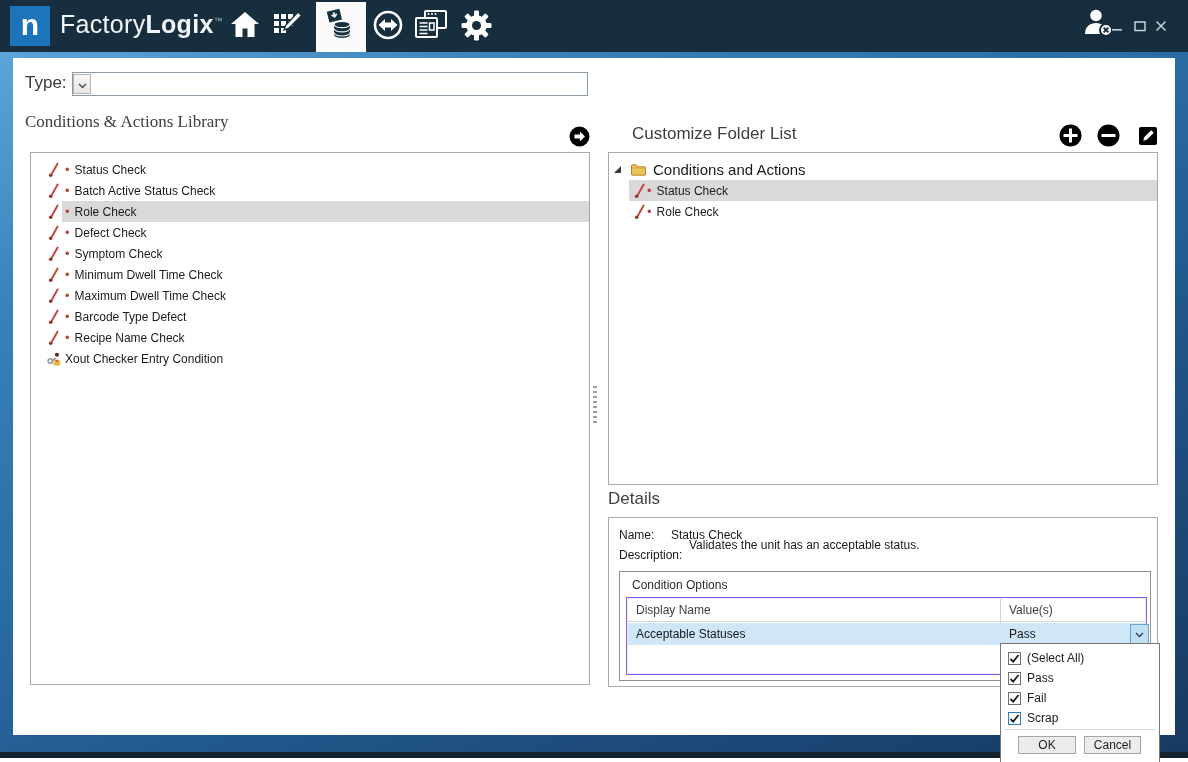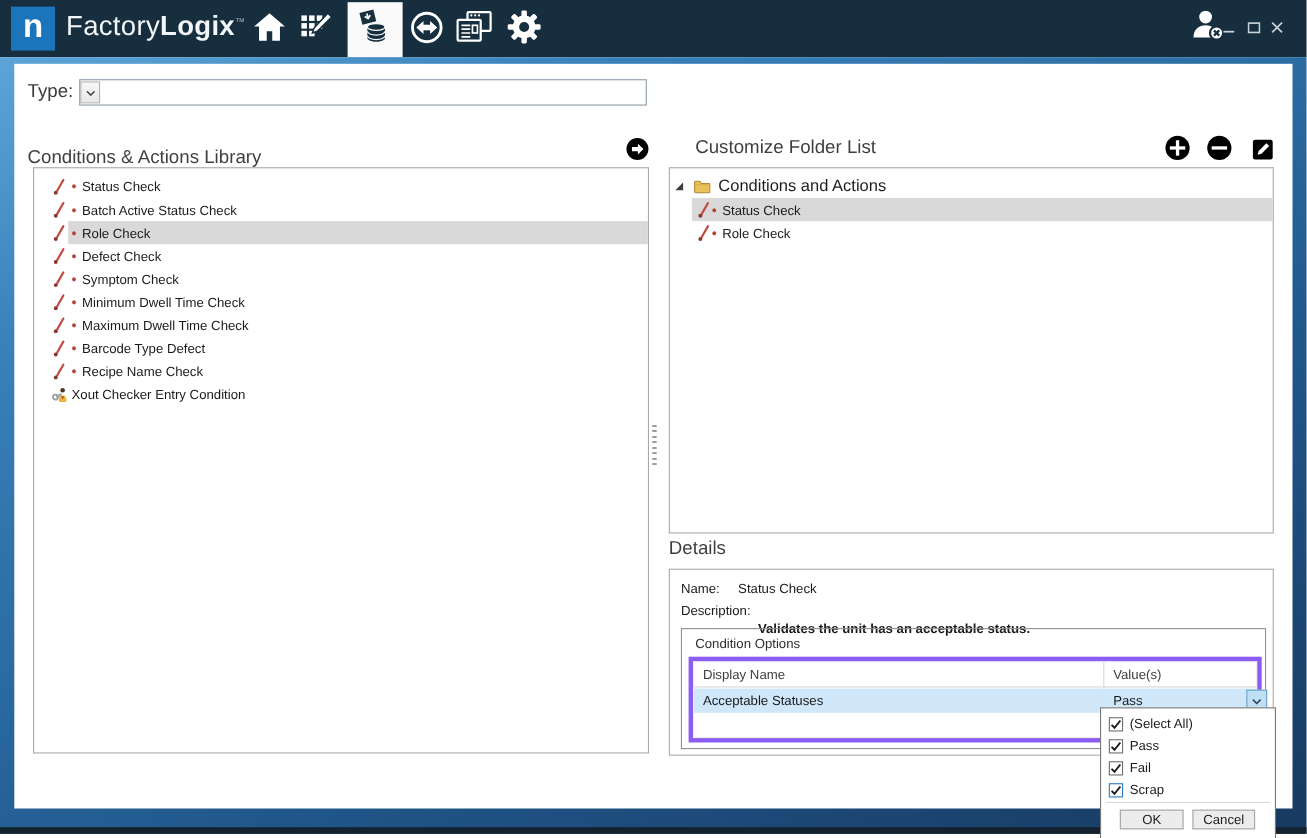--- a/index.html
+++ b/index.html
@@ -53,21 +53,21 @@
   .tree-child-row .row-main { padding-left:4px; }
   .tree-child-row .ric { width:14px; display:flex; }
 
   #splitter-grip { position:absolute; left:593px; top:386px; width:4px; height:38px;
     background:repeating-linear-gradient(to bottom,#9c9c9c 0 2px,transparent 2px 5px); }
 
   
   .kv { position:absolute; font-size:12px; color:#1a1a1a; white-space:nowrap; }
   #group-box { position:absolute; left:10px; top:53px; width:532px; height:110px; border:1px solid #909090; }
   #group-title { position:absolute; left:12px; top:6px; font-size:12px; color:#2d2d2d; }
-  #opt-table { position:absolute; left:6px; top:25px; width:521px; height:78px; border:4px solid #8b5cf6; background:#fff; box-shadow:inset 0 0 0 1px #ececec; }
+  #opt-table { position:absolute; left:6px; top:25px; width:521px; height:78px; border:1px solid #8b5cf6; background:#fff; box-shadow:inset 0 0 0 1px #ececec; }
   .t-header { position:absolute; left:1px; right:1px; top:1px; height:23px; border-bottom:1px solid #d6d6d6; font-size:12px; color:#3d3d3d; }
   .t-col-div { position:absolute; left:373px; top:1px; bottom:1px; width:1px; background:#d6d6d6; }
   .t-row-sel { position:absolute; left:1px; right:1px; top:25px; height:22px; background:#cfe7f8; font-size:12px; color:#17191b; }
   .cell-dn { position:absolute; left:8px; top:4px; }
   .cell-val { position:absolute; left:381px; top:4px; }
   #val-combo-btn { position:absolute; left:502px; top:1px; width:19px; height:20px; background:#bfdff5; border:1px solid #6ba4cc; display:flex; align-items:center; justify-content:center; }
 
   
   #value-popup { position:absolute; left:1000px; top:643px; width:160px; height:140px; background:#fff; border:1px solid #767676; z-index:40; }
   .pop-opt { height:20px; display:flex; align-items:center; padding-left:7px; font-size:12px; color:#1b1b1b; }
@@ -222,21 +222,21 @@
 
   <div id="type-label">Type:</div>
   <div id="type-select">
     <span class="combo-btn">
       <span><svg width="9" height="6" viewBox="0 0 9 6">
             <path d="M1 1 l3.5 3.5 L8 1" fill="none" stroke="#4a4a4a" stroke-width="1.4"></path>
           </svg></span>
     </span>
   </div>
 
-  <div class="section-title" style="left:25px; top:133px;">Conditions &amp; Actions Library</div>
+  <div class="section-title" style="left:25px; top:112px;font-family:Liberation Serif, serif;">Conditions &amp; Actions Library</div>
   <div class="round-btn" style="left:568px; top:127px;">
     <span>
       <svg width="21" height="21" viewBox="0 0 21 21">
           <circle cx="10.5" cy="10.5" r="10" fill="#000"></circle>
           <path d="M5.5 8.6 h5.4 V5.6 L16 10.5 l-5.1 4.9 v-3 H5.5 z" fill="#fff"></path>
         </svg>
     </span>
   </div>
   <div id="library-box" class="panel-box">
       <div class="lib-row">
@@ -430,21 +430,21 @@
           <span>Role Check</span>
         </span>
       </div>
     </div>
 
   <div class="section-title" style="left:608px; top:489px;">Details</div>
   <div id="details-box" class="panel-box">
     <span class="kv" style="left:10px; top:10px;">Name:</span>
     <span class="kv" style="left:62px; top:10px;">Status Check</span>
     <span class="kv" style="left:10px; top:30px;">Description:</span>
-    <span class="kv" style="left:80px; top:46px;font-weight:bold;">Validates the unit has an acceptable status.</span>
+    <span class="kv" style="left:80px; top:20px;">Validates the unit has an acceptable status.</span>
 
     <div id="group-box">
       <span id="group-title">Condition Options</span>
       <div id="opt-table">
         <div class="t-header">
           <span style="position:absolute; left:8px; top:4px;">Display Name</span>
           <span style="position:absolute; left:381px; top:4px;">Value(s)</span>
         </div>
         <div class="t-col-div"></div>
         <div class="t-row-sel">

